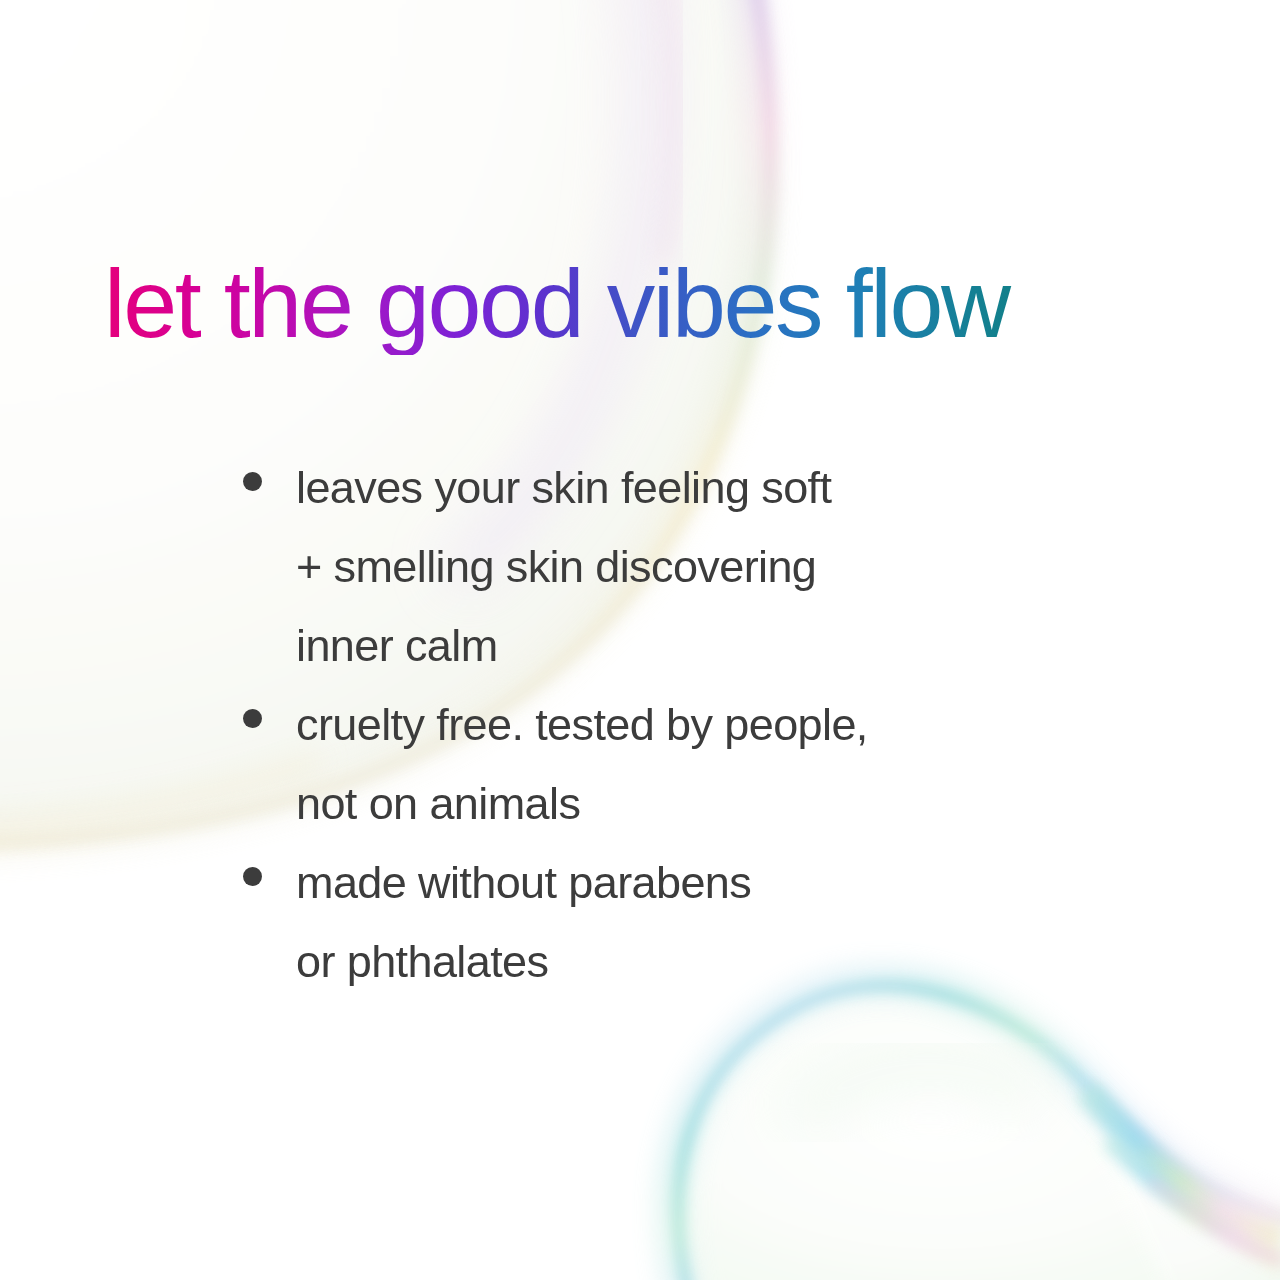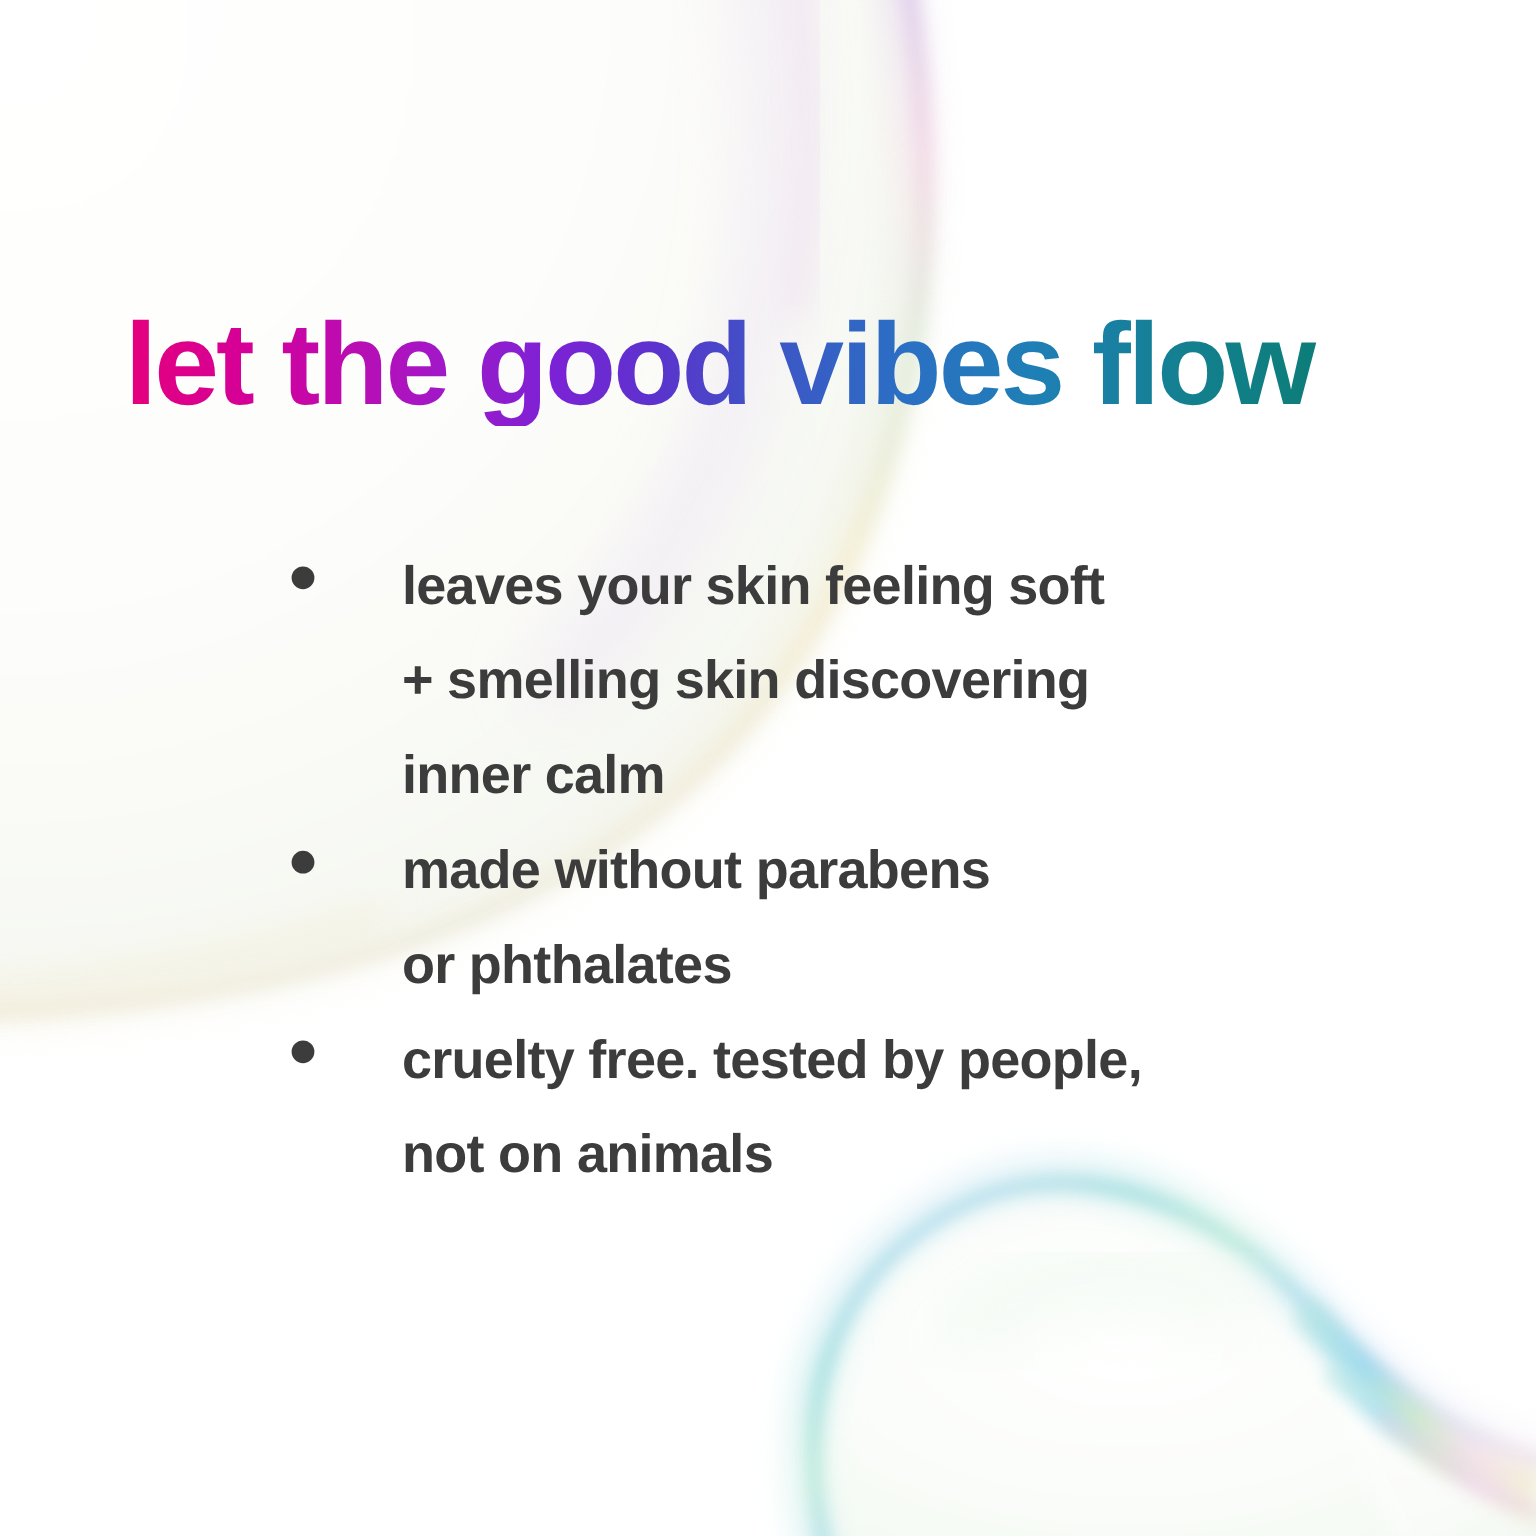--- a/index.html
+++ b/index.html
@@ -28,21 +28,21 @@
     height: 1280px;
   }
 
   
   .headline {
     position: absolute;
     left: 104px;
     top: 253px;
     width: 1080px;
     font-size: 97px;
-    font-weight: 700;
+    font-weight: 400;
     letter-spacing: -2.4px;
     line-height: 1.05;
     white-space: nowrap;
     background-image: linear-gradient(
         90deg,
         #e4007c 0%,
         #d4009a 10%,
         #a716c4 23%,
         #7c22d6 33%,
         #5b33cd 41%,
@@ -76,26 +76,25 @@
     width: 19px;
     height: 19px;
     border-radius: 50%;
     background: #3c3c3c;
   }
   .bullet-lines {
     margin-left: 53px;
   }
   .bullet-line {
     font-size: 45px;
-    font-weight: 700;
+    font-weight: 400;
     color: #3c3c3c;
     line-height: 79px;
     letter-spacing: -0.6px;
     white-space: nowrap;
-    margin-left: 39px;
   }
 </style>
 </head>
 <body>
 
 <div id="canvas">
 
   <div class="bubble-layer">
     <svg viewBox="0 0 1280 1280" xmlns="http://www.w3.org/2000/svg">
       <defs>
@@ -218,28 +217,28 @@
       <div class="bullet-lines">
         <div class="bullet-line">leaves your skin feeling soft</div>
         <div class="bullet-line">+ smelling skin discovering</div>
         <div class="bullet-line">inner calm</div>
       </div>
     </div>
 
     <div class="bullet-item">
       <span class="bullet-dot"></span>
       <div class="bullet-lines">
+        <div class="bullet-line">cruelty free. tested by people,</div>
+        <div class="bullet-line">not on animals</div>
+      </div>
+    </div>
+
+    <div class="bullet-item">
+      <span class="bullet-dot"></span>
+      <div class="bullet-lines">
         <div class="bullet-line">made without parabens</div>
         <div class="bullet-line">or phthalates</div>
       </div>
     </div>
 
-    <div class="bullet-item">
-      <span class="bullet-dot"></span>
-      <div class="bullet-lines">
-        <div class="bullet-line">cruelty free. tested by people,</div>
-        <div class="bullet-line">not on animals</div>
-      </div>
-    </div>
-
   </div>
 
 </div>
 
 </body></html>

